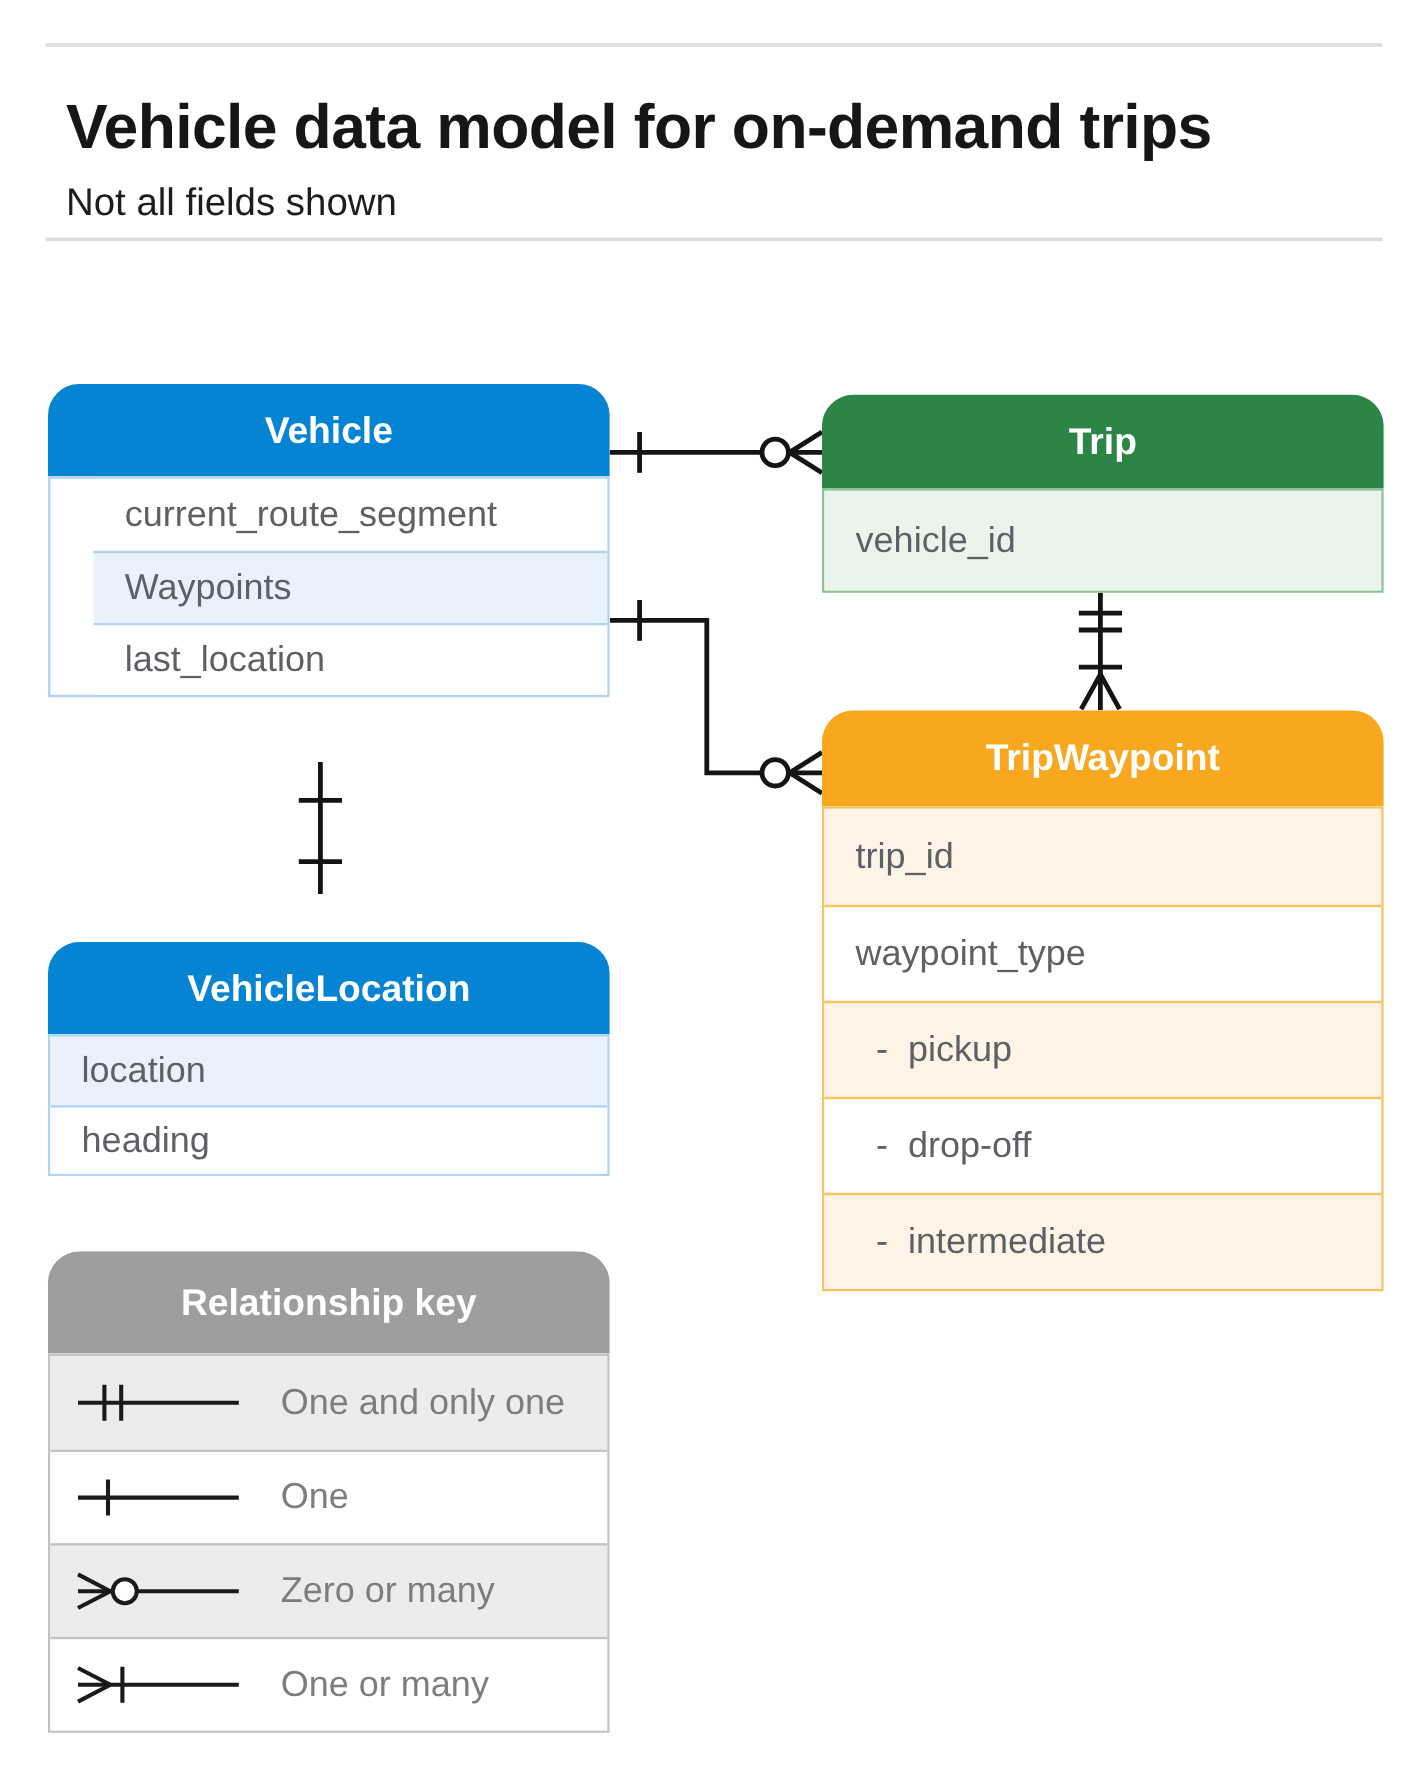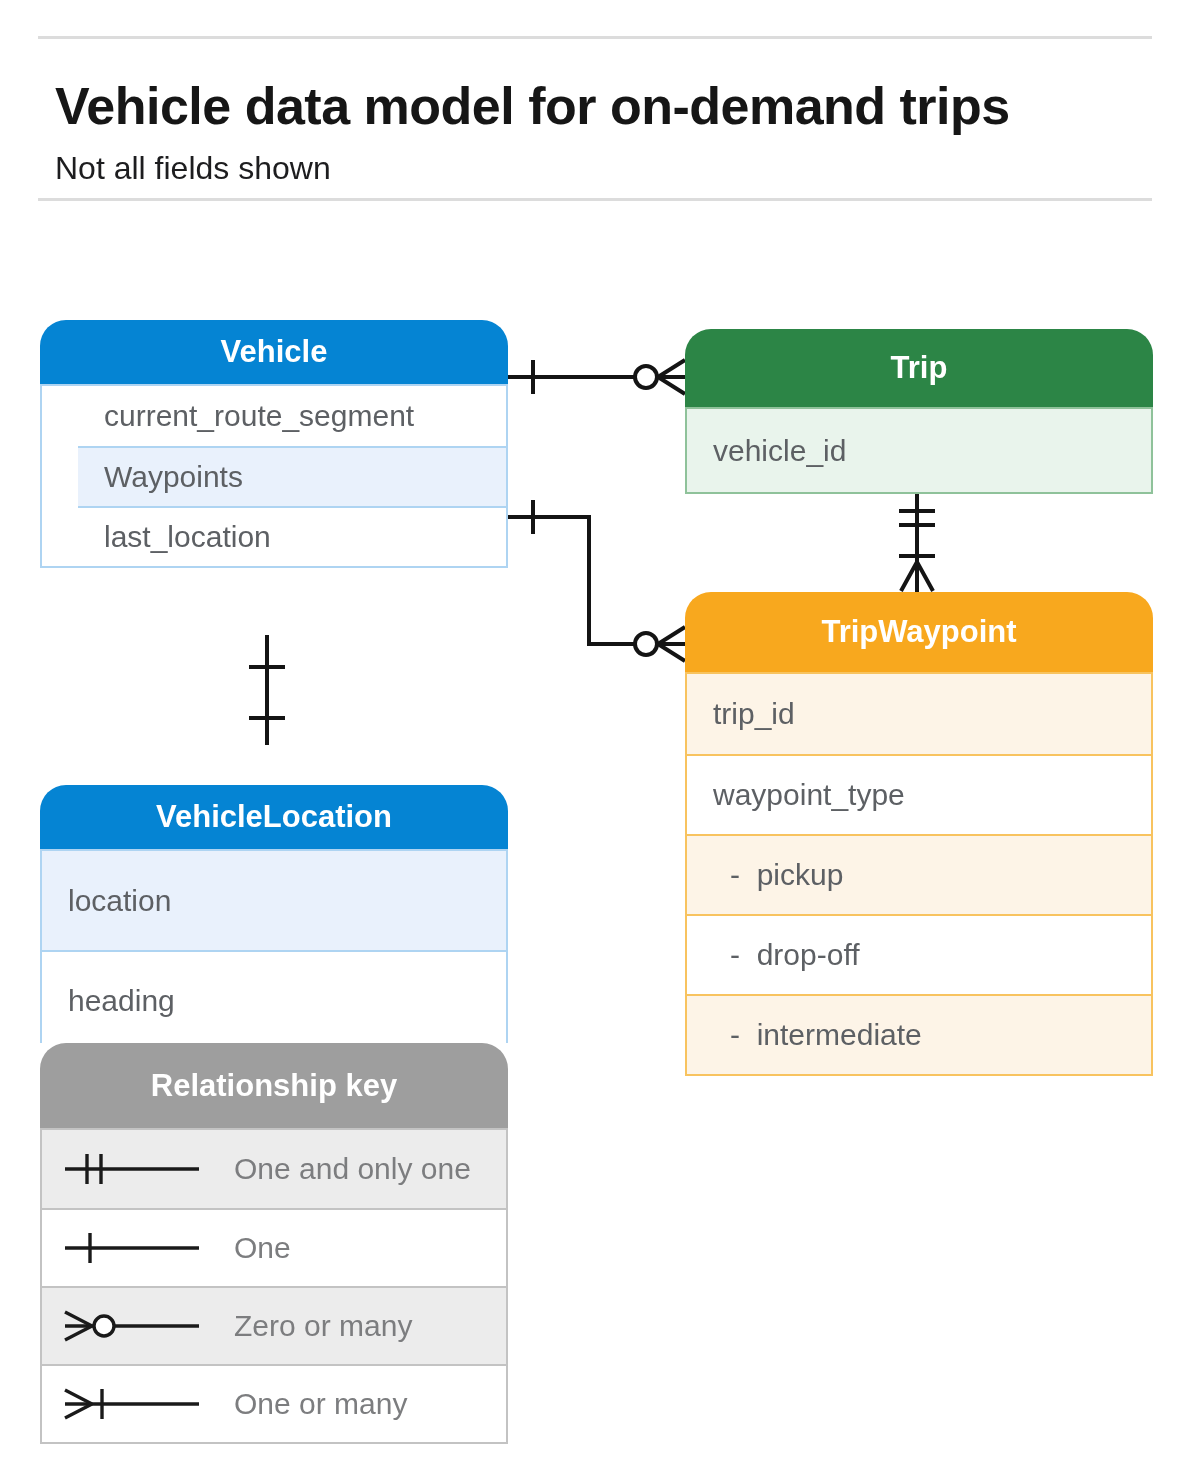--- a/index.html
+++ b/index.html
@@ -52,21 +52,21 @@
     stroke-width: 4;
     fill: none;
   }
   svg.connectors circle { fill: #ffffff; }
 
   .entity {
     position: absolute;
     background: #ffffff;
   }
   .entity .hdr {
-    height: 64px;
+    height: 77px;
     border-radius: 26px 26px 0 0;
     display: flex;
     align-items: center;
     justify-content: center;
     color: #ffffff;
     font-size: 31px;
     font-weight: 700;
     background: var(--accent-c);
   }
   .entity .rows {
@@ -95,21 +95,21 @@
   #trip             { left: 685px; top: 329px; width: 468px; }
   #trip-waypoint    { left: 685px; top: 592px; width: 468px; }
   #vehicle-location { left: 40px;  top: 745px; width: 468px; margin-top: 40px; }
   #rel-key          { left: 40px;  top: 1043px; width: 468px; }
 
   #vehicle .row          { height: 60px; margin-left: 36px; }
   #trip .hdr             { height: 78px; }
   #trip .row             { height: 83px; text-align: center; }
   #trip-waypoint .hdr    { height: 80px; }
   #trip-waypoint .row    { height: 80px; }
-  #vehicle-location .row { height: 99px; text-align: right; }
+  #vehicle-location .row { height: 57px; text-align: right; }
   #rel-key .hdr          { height: 85px; }
   #rel-key .row          { height: 78px; }
 
   #vehicle .row:nth-child(2),
   #trip .row:nth-child(1),
   #trip-waypoint .row:nth-child(odd),
   #vehicle-location .row:nth-child(1),
   #rel-key .row:nth-child(odd) { background: var(--tint-c); }
 
   #rel-key .row {

